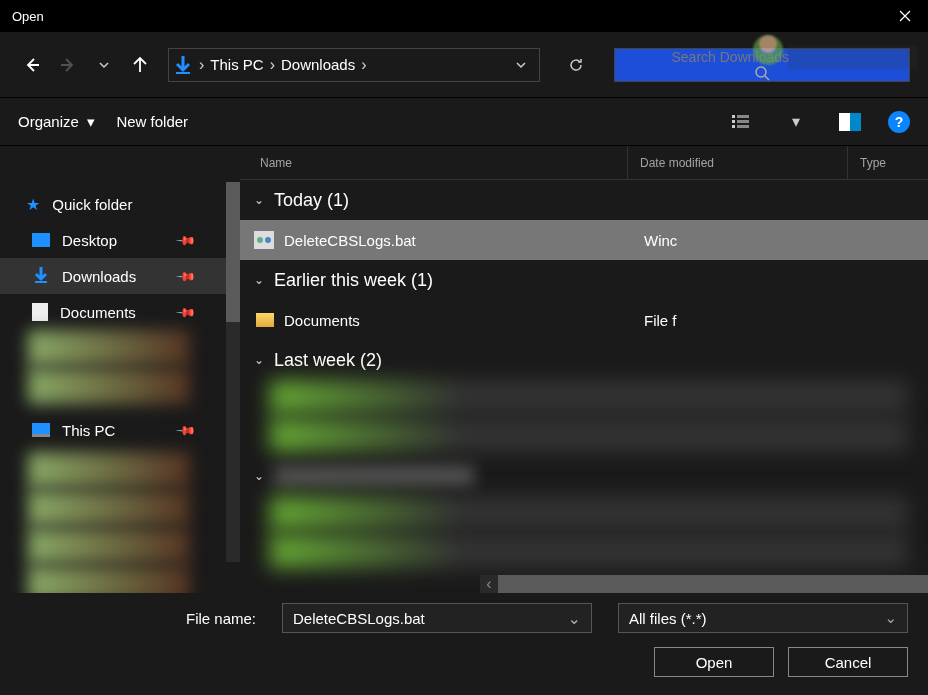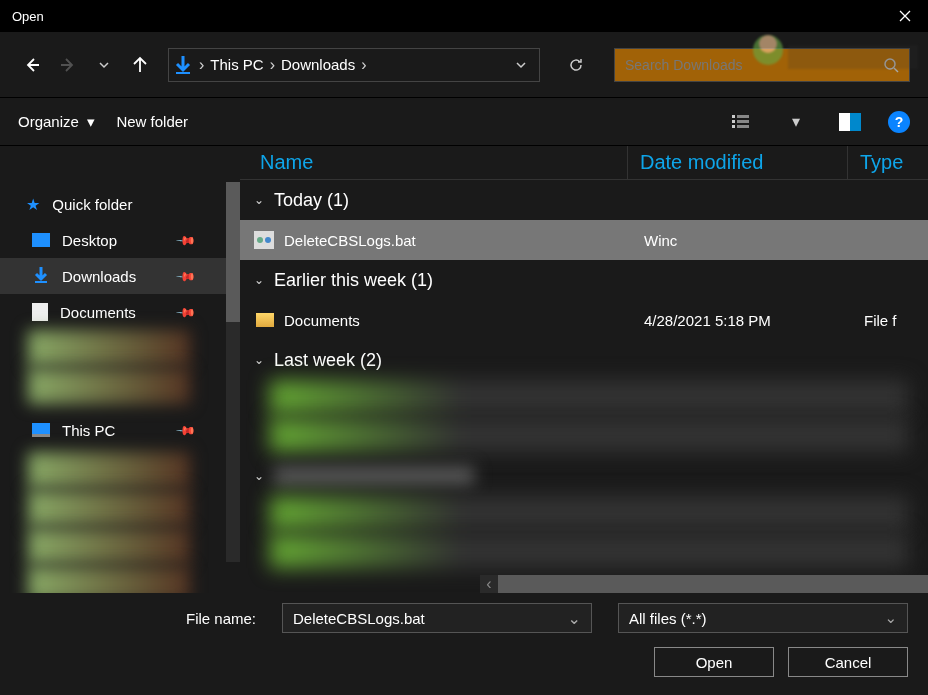--- a/index.html
+++ b/index.html
@@ -13,31 +13,31 @@
     .navrow { height:66px; display:flex; align-items:center; padding:0 18px; background:#1a1a1a; border-bottom:1px solid #000; gap:8px; }
     .navbtn { width:28px; height:28px; display:flex; align-items:center; justify-content:center; color:#ccc; cursor:pointer; }
     .navbtn.disabled { opacity:.5; }
     .addressbar { flex:1; height:34px; border:1px solid #444; background:#1a1a1a; display:flex; align-items:center; margin-left:6px; }
     .crumb-icon { width:28px; display:flex; align-items:center; justify-content:center; }
     .crumb { padding:0 4px; font-size:15px; display:flex; align-items:center; gap:6px; cursor:pointer; }
     .crumb-sep { opacity:.8; padding:0 2px; }
     .addressbar .spacer { flex:1; }
     .addrbtn { width:36px; height:32px; display:flex; align-items:center; justify-content:center; cursor:pointer; }
     .refreshbtn { width:40px; height:34px; border:1px solid transparent; display:flex; align-items:center; justify-content:center; color:#ccc; cursor:pointer; margin-left:8px; }
-    .searchbox { width:296px; height:34px; border:1px solid #444; background:#a16207; display:flex; align-items:center; padding:0 10px; margin-left:10px; color:#888; }
+    .searchbox { width:296px; height:34px; border:1px solid #444; background:#1d4ed8; display:flex; align-items:center; padding:0 10px; margin-left:10px; color:#888;flex-direction:column; }
     .searchbox input { flex:1; background:none; border:0; outline:none; color:#fff; font-size:14px; }
     .searchbox input::placeholder { color:#777; }
     
     .toolbar { height:48px; display:flex; align-items:center; padding:0 18px; border-bottom:1px solid #000; gap:22px; }
     .toolbar .item { font-size:15px; display:flex; align-items:center; gap:8px; cursor:pointer; }
     .toolbar .spacer { flex:1; }
     .toolbar .iconbtn { width:32px; height:28px; display:flex; align-items:center; justify-content:center; cursor:pointer; }
     .help { width:22px; height:22px; border-radius:50%; background:#0a84ff; color:#fff; display:flex; align-items:center; justify-content:center; font-weight:bold; font-size:14px; cursor:pointer; }
     
-    .columns { height:34px; display:flex; align-items:center; border-bottom:1px solid #333; font-size:20px; color:#0ea5e9; margin-left:240px; }
+    .columns { height:34px; display:flex; align-items:center; border-bottom:1px solid #333; font-size:12px; color:#a3a3a3; margin-left:240px; }
     .col-name { width:388px; padding-left:20px; border-right:1px solid #333; height:100%; display:flex; align-items:center; cursor:pointer; }
     .col-date { width:220px; padding-left:12px; border-right:1px solid #333; height:100%; display:flex; align-items:center; cursor:pointer; }
     .col-type { padding-left:12px; height:100%; display:flex; align-items:center; cursor:pointer; }
     
     .body { display:flex; height:413px; }
     .side-scroll { width:14px; background:#2a2a2a; position:absolute; left:226px; top:182px; height:380px; }
     .side-thumb { width:14px; height:140px; background:#5a5a5a; position:absolute; top:0; left:0; }
     
     .sidebar { width:240px; overflow:hidden; position:relative; }
     .navitem { height:36px; display:flex; align-items:center; padding-left:32px; font-size:15px; gap:12px; cursor:pointer; position:relative; }
@@ -250,21 +250,20 @@
     </div>
     <div class="group">
       <span class="chev">⌄</span>
       <span>Earlier this week (1)</span>
     </div>
     <div class="filerow">
       <div class="icon">
           <div class="folder-icon"></div>
         </div>
       <div class="fname">Documents</div>
-      <div class="fdate">4/28/2021 5:18 PM</div>
       <div class="ftype">File f</div>
     </div>
     <div class="group">
       <span class="chev">⌄</span>
       <span>Last week (2)</span>
     </div>
     <div class="blurred-row"></div>
     <div class="blurred-row"></div>
     <div class="group">
       <span class="chev">⌄</span>

